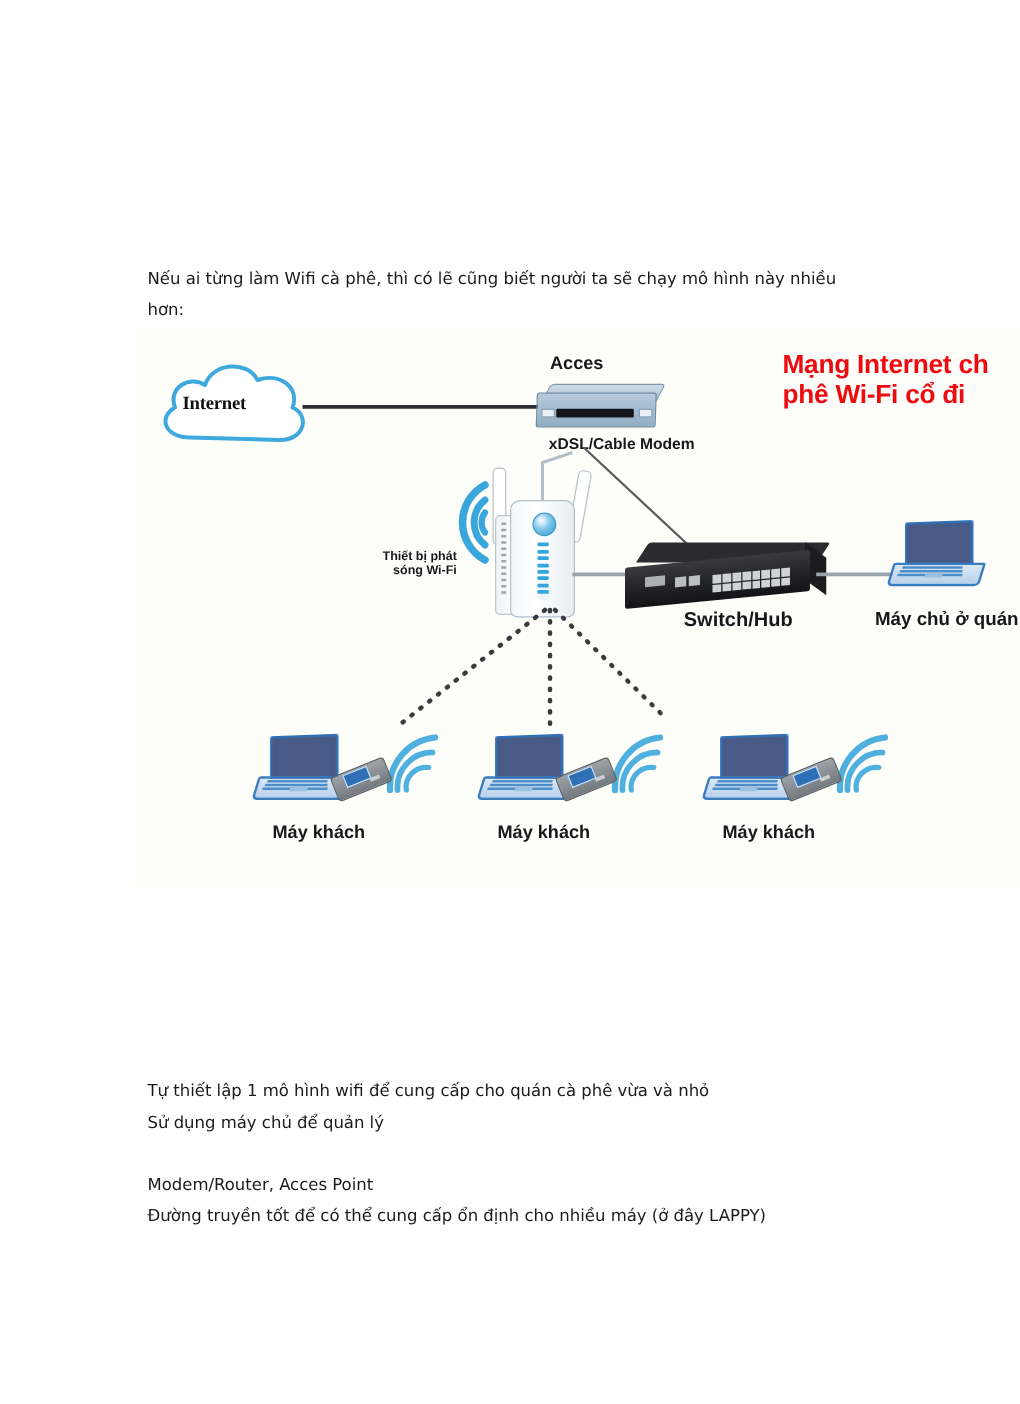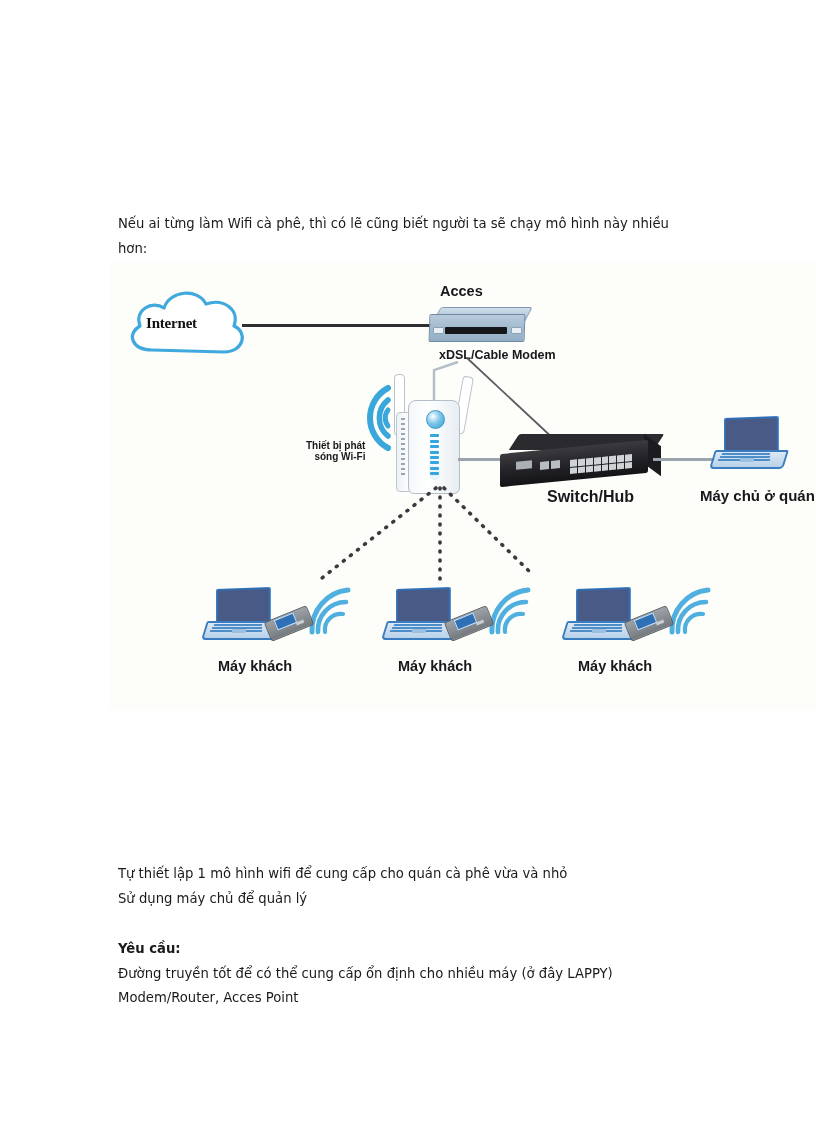--- a/index.html
+++ b/index.html
@@ -275,20 +275,24 @@
 </head>
 <body>
 
 <div class="page">
 
 
   <div class="intro">Nếu ai từng làm Wifi cà phê, thì có lẽ cũng biết người ta sẽ chạy mô hình này nhiều hơn:</div>
 
   <div class="diagram">
 
+    <div class="red-title">
+      <div>Mạng Internet ch</div>
+      <div>phê Wi-Fi cổ đi</div>
+    </div>
 
     <div class="cloud">
       <svg width="132" height="86" viewBox="0 0 132 86">
         <path d="M32 68 C12 68 6 52 20 44 C14 28 32 18 44 26 C50 8 78 6 86 22
                  C104 16 120 28 114 44 C128 50 124 70 104 70 Z" fill="#ffffff" stroke="#3fa9dd" stroke-width="3.2" stroke-linejoin="round"></path>
       </svg>
       <div class="txt">Internet</div>
     </div>
 
     <div class="link-dark" style="left:132px; top:62px; width:192px; height:3px;"></div>
@@ -481,18 +485,17 @@
       <div class="pda-btn"></div>
     </div>
     <div class="label" style="left:468px; top:396px; font-size:14.5px;">Máy khách</div>
 
   </div>
 
   <div class="footer-block">
     <div>Tự thiết lập 1 mô hình wifi để cung cấp cho quán cà phê vừa và nhỏ</div>
     <div>Sử dụng máy chủ để quản lý</div>
     <div class="gap"></div>
-    <div class="bold">Yêu cầu:</div>
+    <div>Modem/Router, Acces Point</div>
     <div>Đường truyền tốt để có thể cung cấp ổn định cho nhiều máy (ở đây LAPPY)</div>
-    <div>Modem/Router, Acces Point</div>
   </div>
 
 </div>
 
 </body></html>

